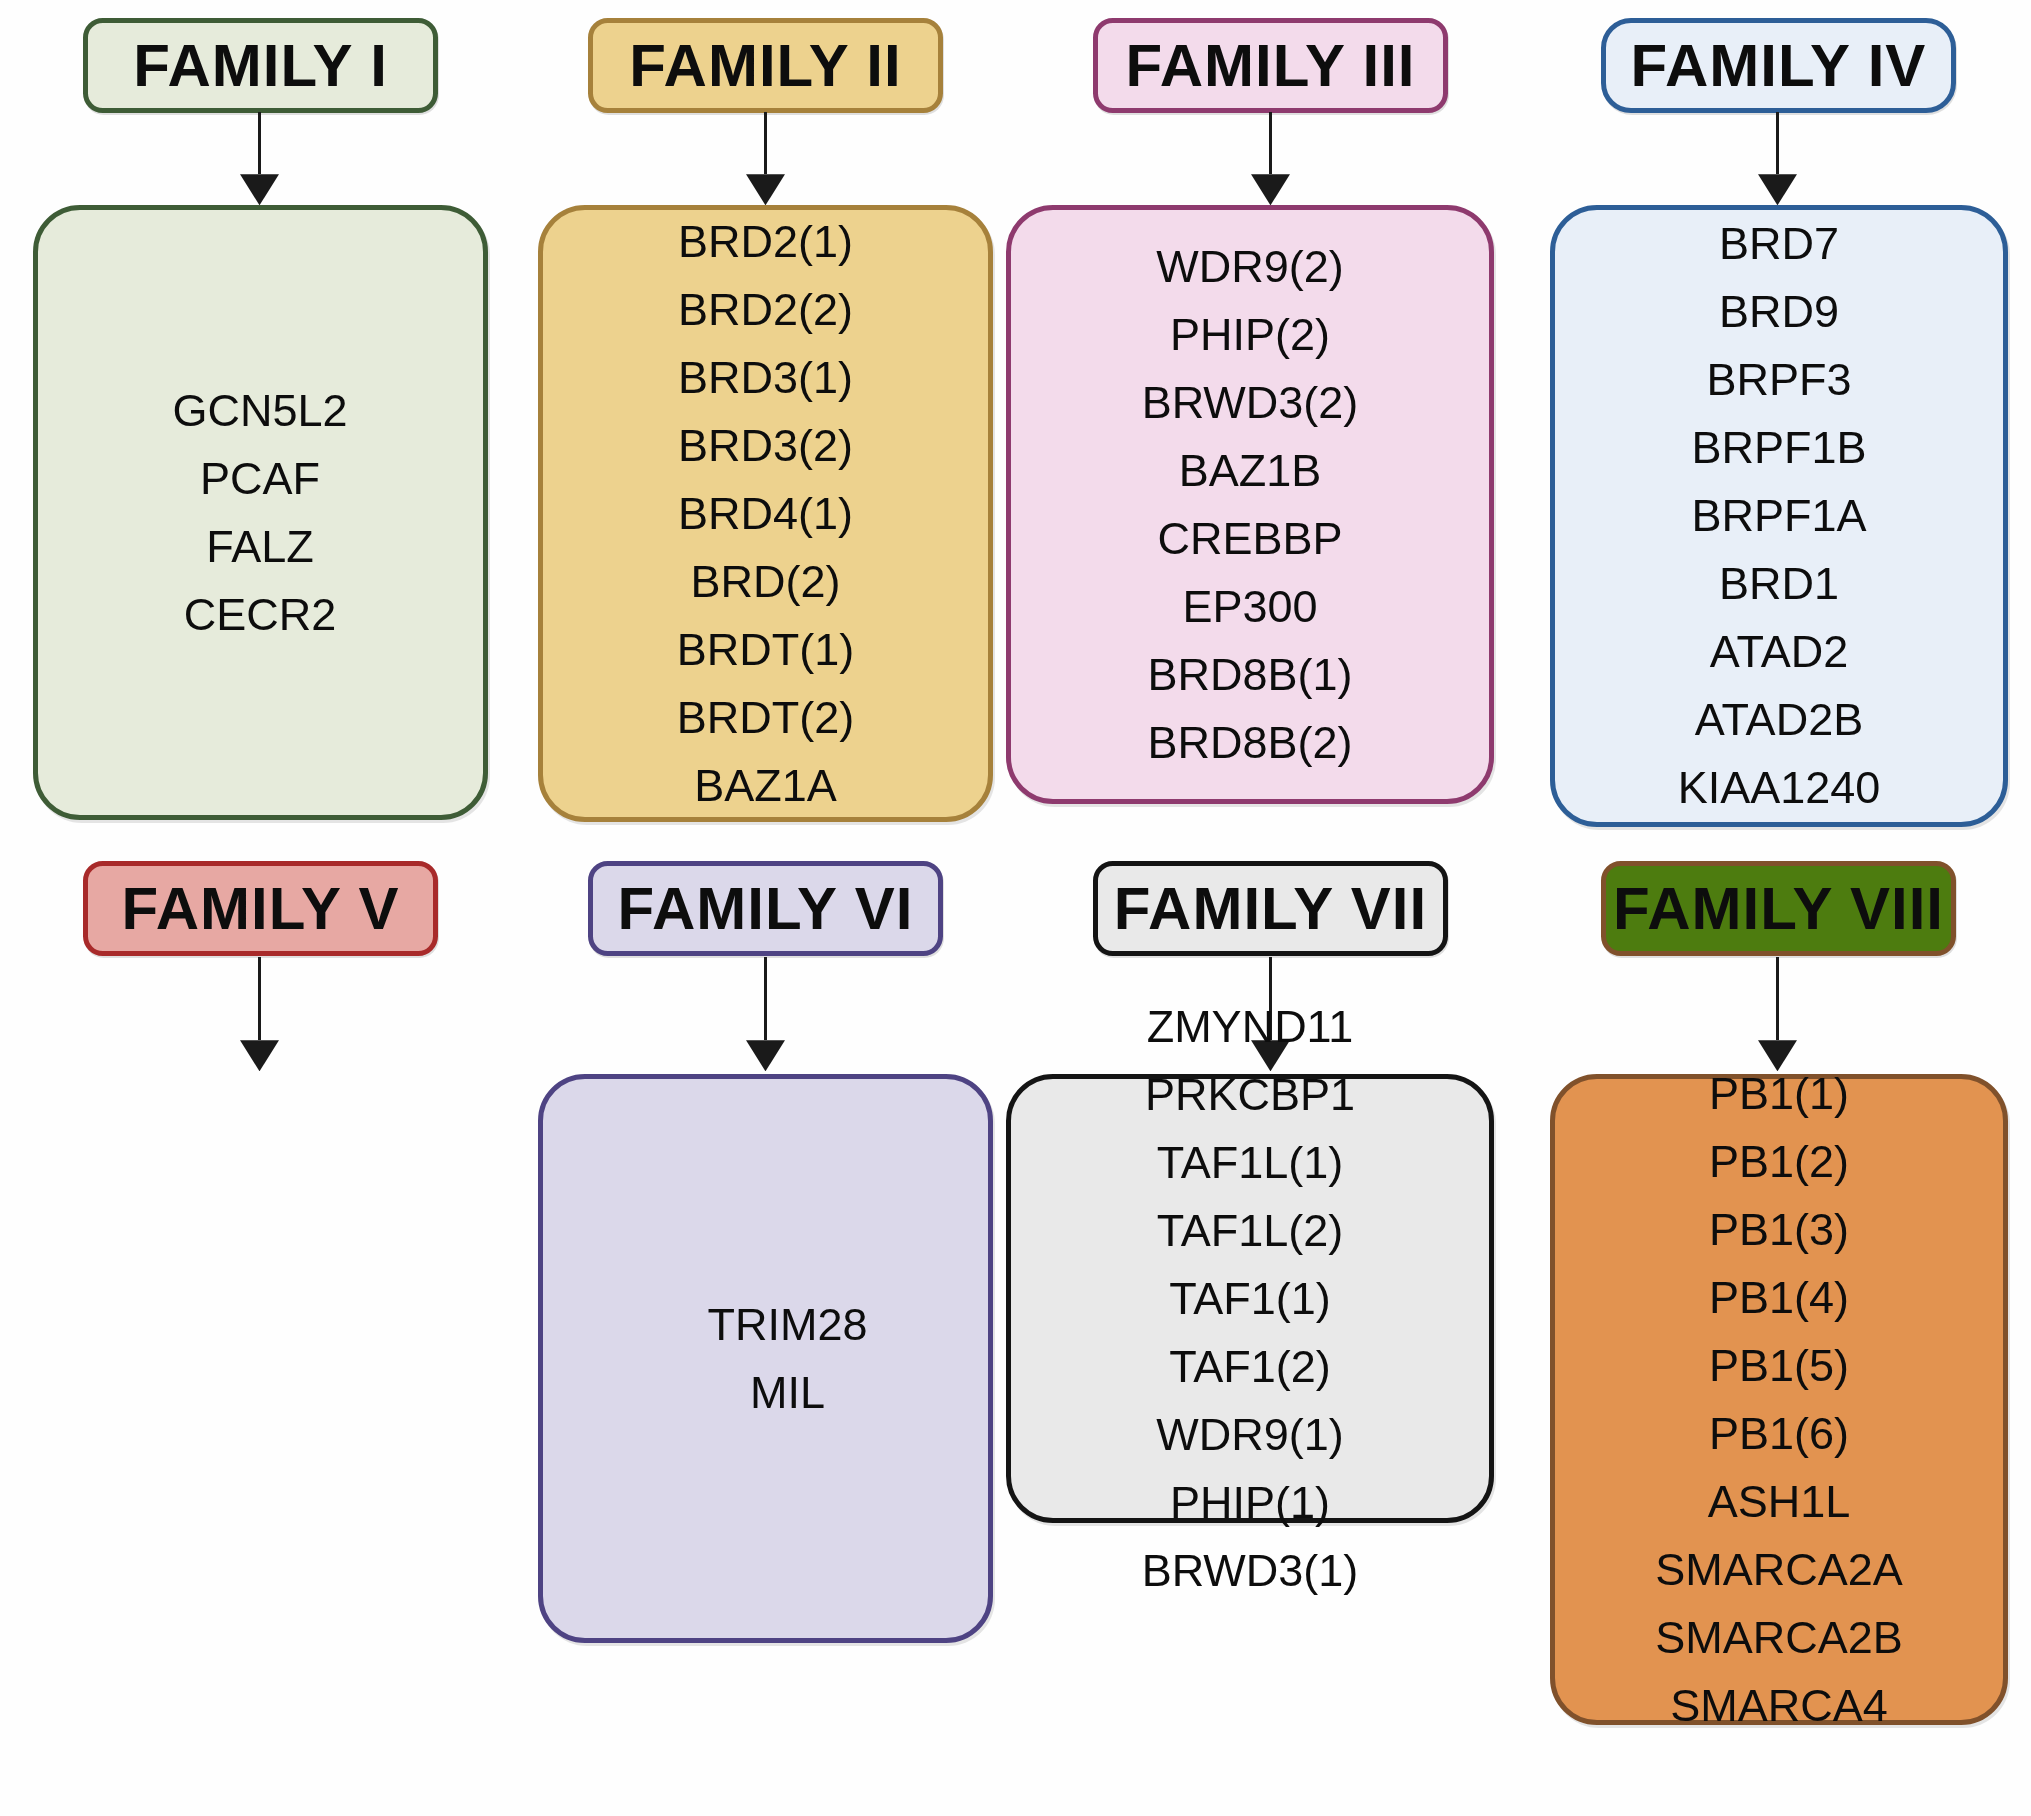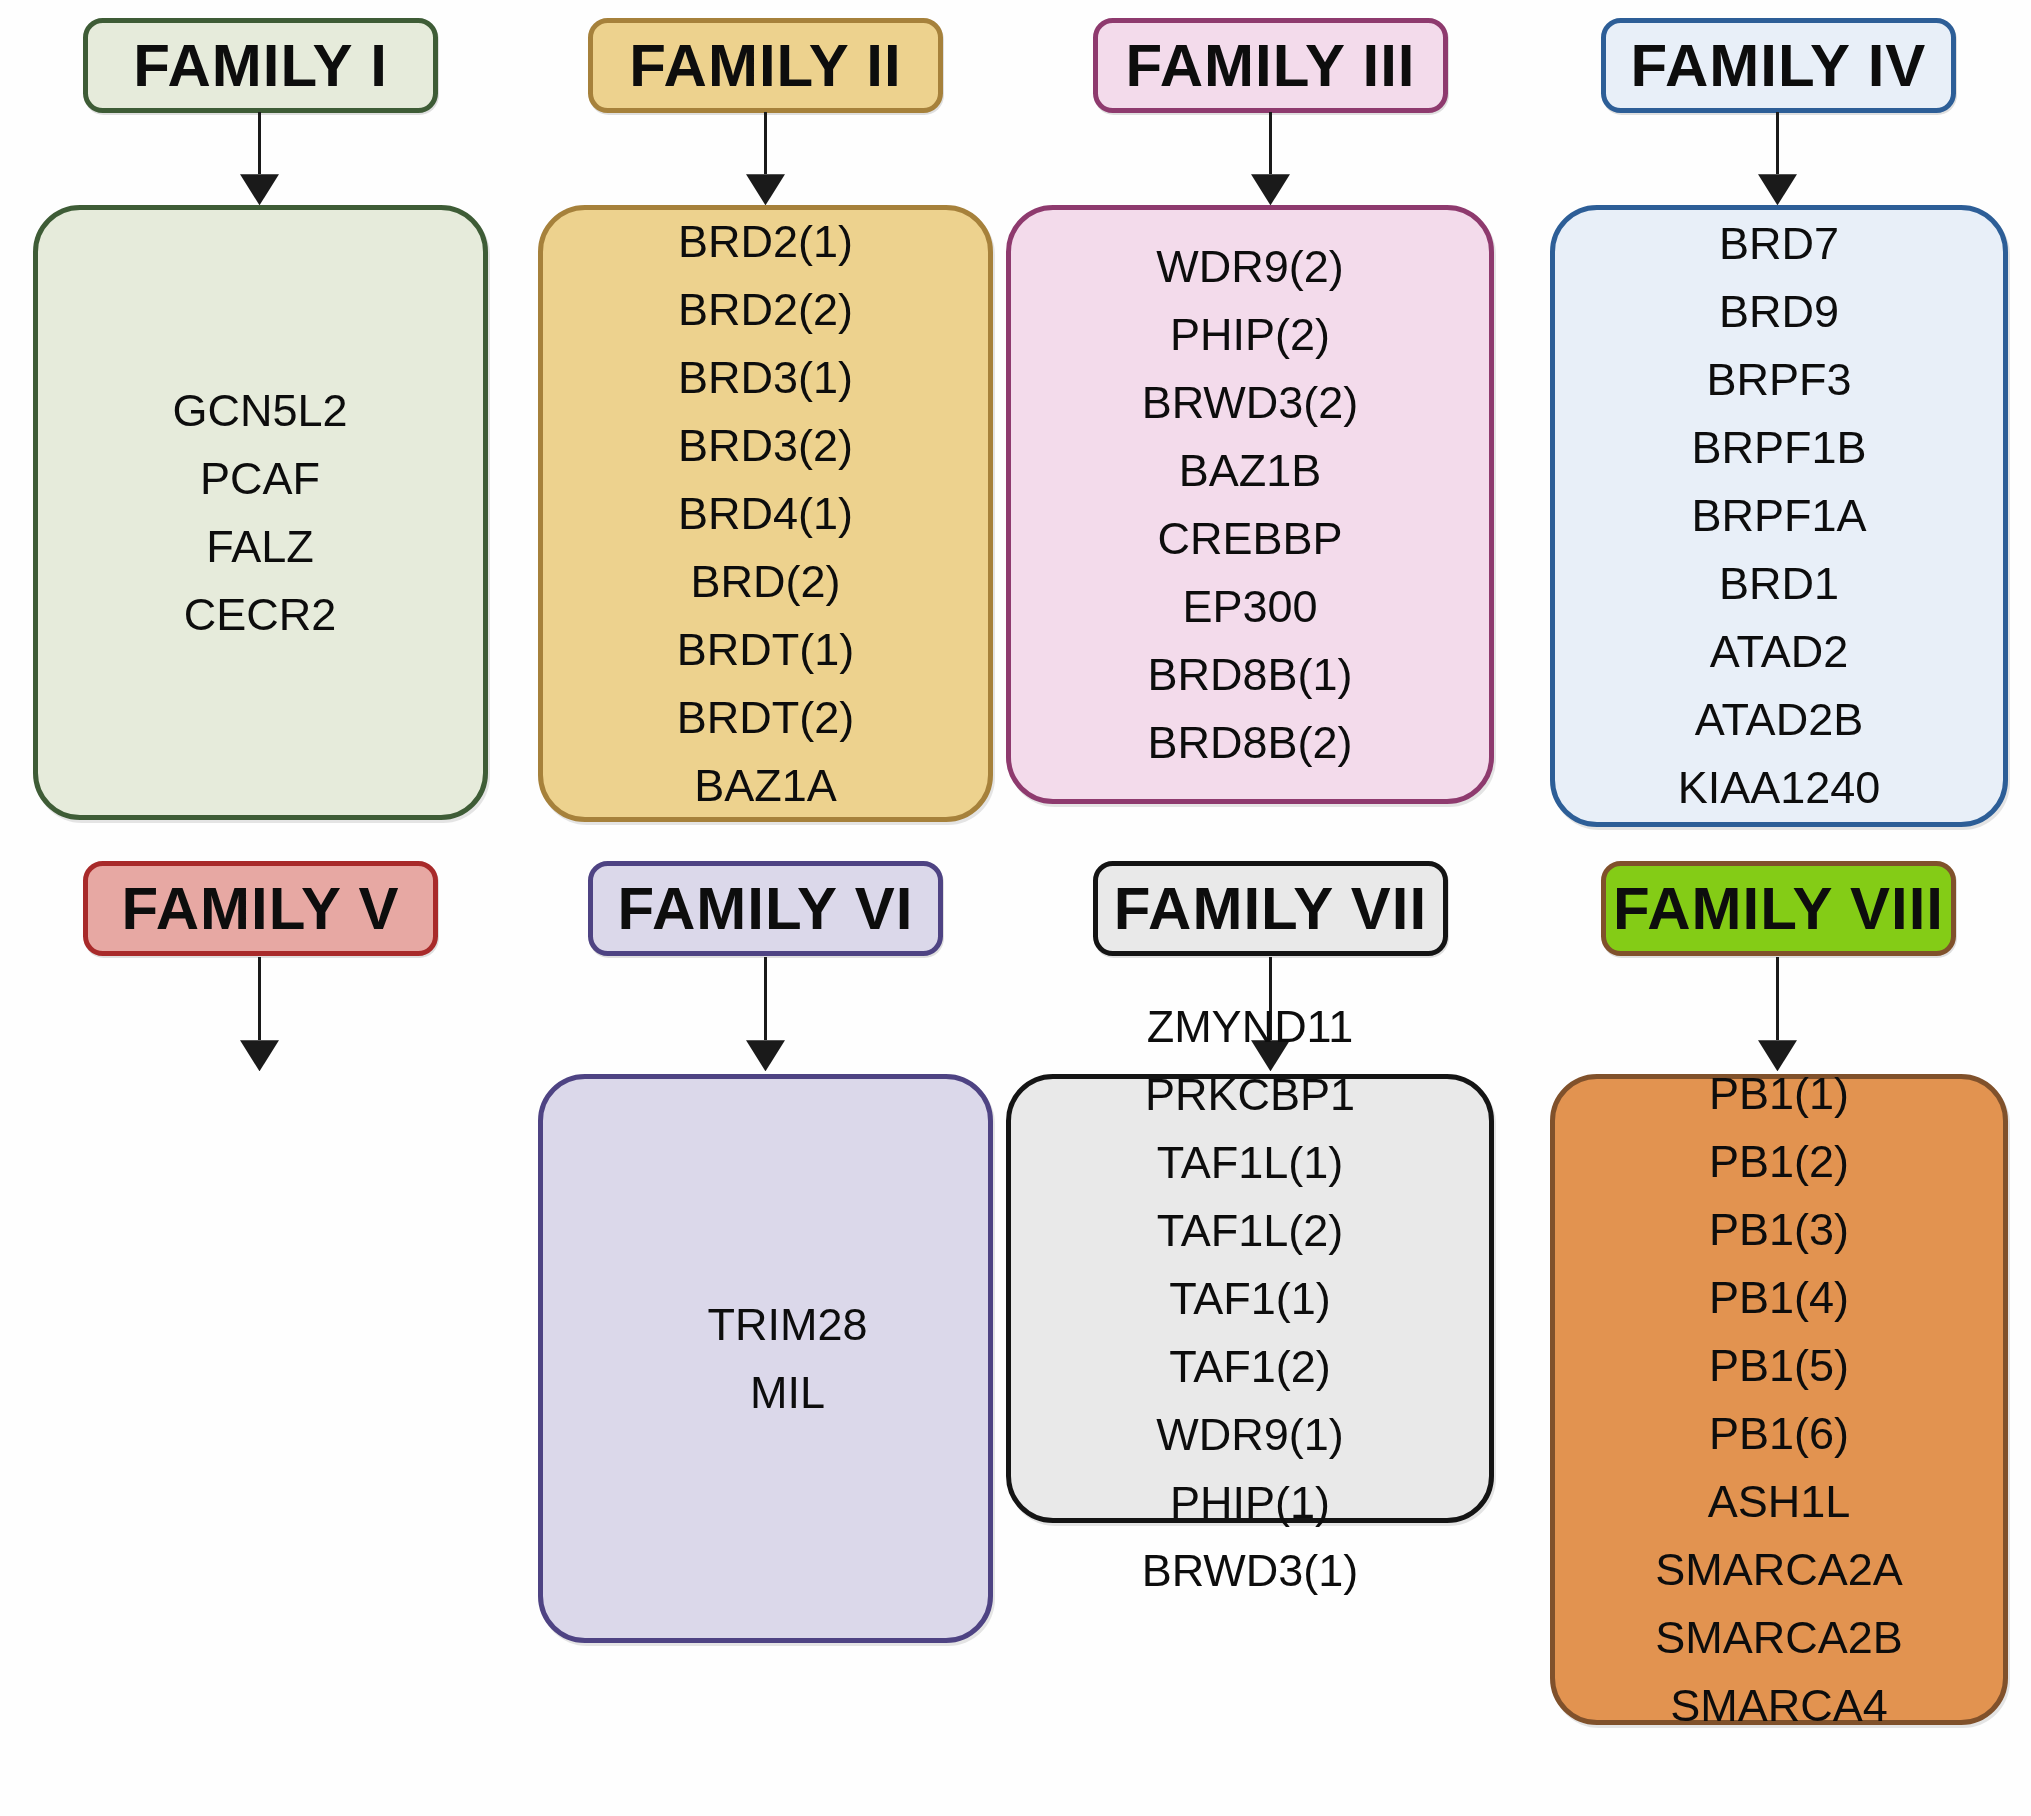--- a/index.html
+++ b/index.html
@@ -137,21 +137,21 @@
     <div class="members">WDR9(2)
 PHIP(2)
 BRWD3(2)
 BAZ1B
 CREBBP
 EP300
 BRD8B(1)
 BRD8B(2)</div>
   </div>
 
-  <div class="hdr row1 c4" style="background-color: rgb(232, 239, 248); border-color: rgb(45, 94, 151);">
+  <div class="hdr row1 c4" style="background-color: rgb(232, 239, 248); border-color: rgb(45, 94, 151); border-radius: 30px;">
     <span>FAMILY IV</span>
   </div>
   <div class="arrow row1 c4">
     <div class="shaft" style="background-color: rgb(26, 26, 26);"></div>
     <svg width="39" height="31.5" viewBox="0 0 40 32">
       <polygon points="0,0 40,0 20,32" fill="#1a1a1a"></polygon>
     </svg>
   </div>
   <div class="box f4 c4" style="background-color: rgb(232, 239, 248); border-color: rgb(45, 94, 151);">
     <div class="members">BRD7
@@ -203,21 +203,21 @@
 PRKCBP1
 TAF1L(1)
 TAF1L(2)
 TAF1(1)
 TAF1(2)
 WDR9(1)
 PHIP(1)
 BRWD3(1)</div>
   </div>
 
-  <div class="hdr row2 c4" style="background-color: #84cc16; border-color: rgb(128, 81, 43);">
+  <div class="hdr row2 c4" style="background-color: #4d7c0f; border-color: rgb(128, 81, 43);">
     <span>FAMILY VIII</span>
   </div>
   <div class="arrow row2 c4">
     <div class="shaft" style="background-color: rgb(26, 26, 26);"></div>
     <svg width="39" height="31.5" viewBox="0 0 40 32">
       <polygon points="0,0 40,0 20,32" fill="#1a1a1a"></polygon>
     </svg>
   </div>
   <div class="box f8 c4" style="background-color: rgb(226, 147, 80); border-color: rgb(128, 81, 43);">
     <div class="members">PB1(1)

